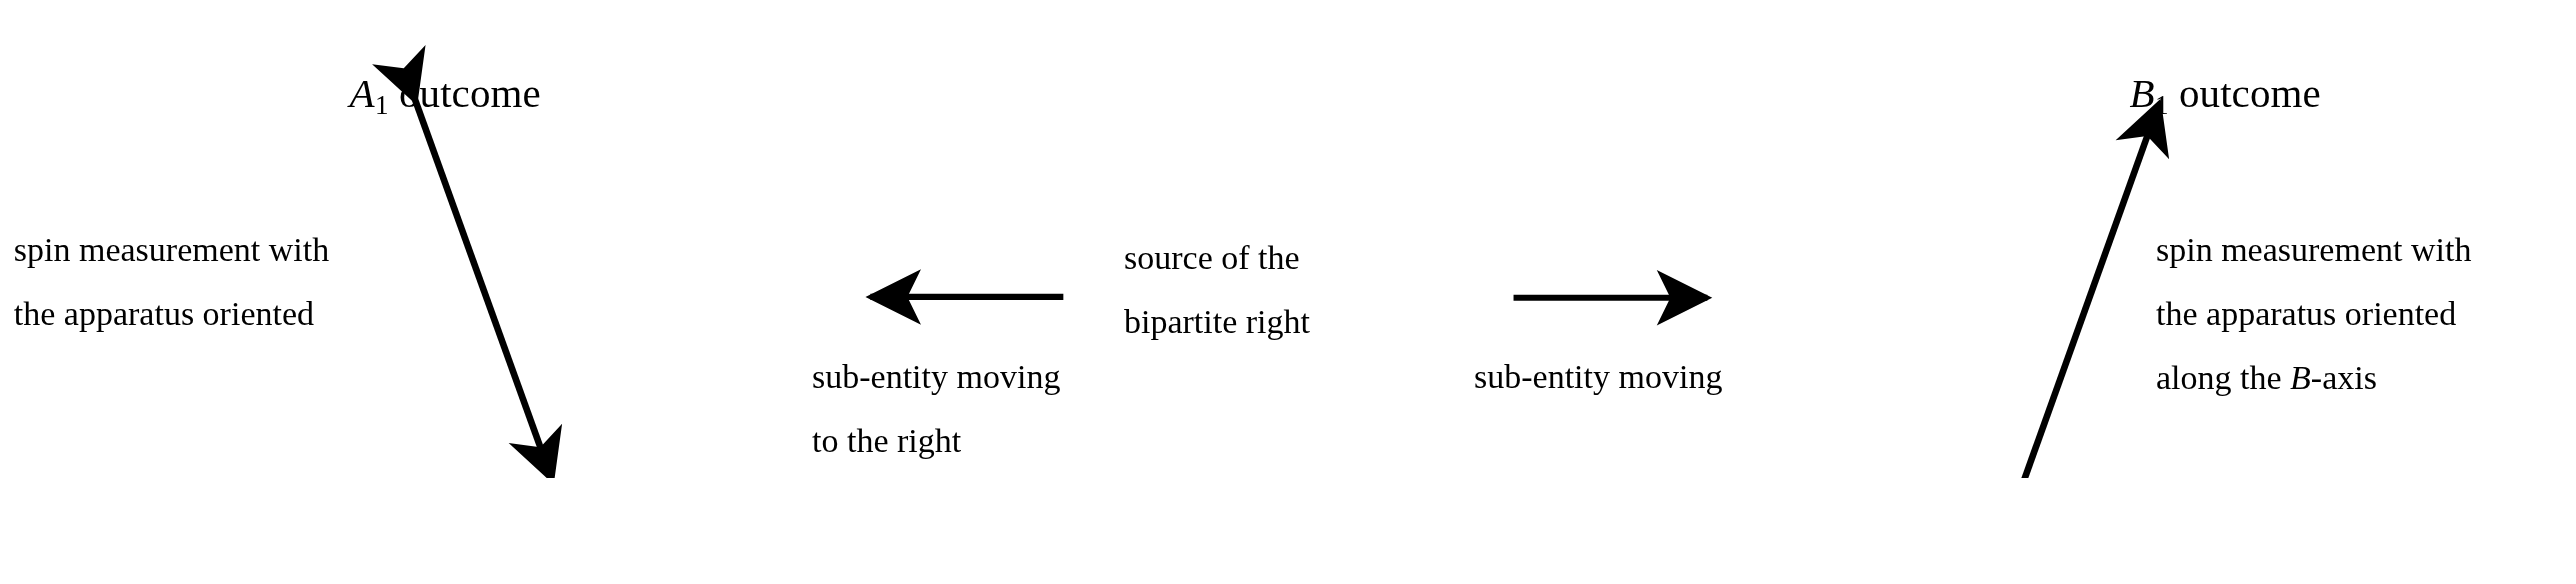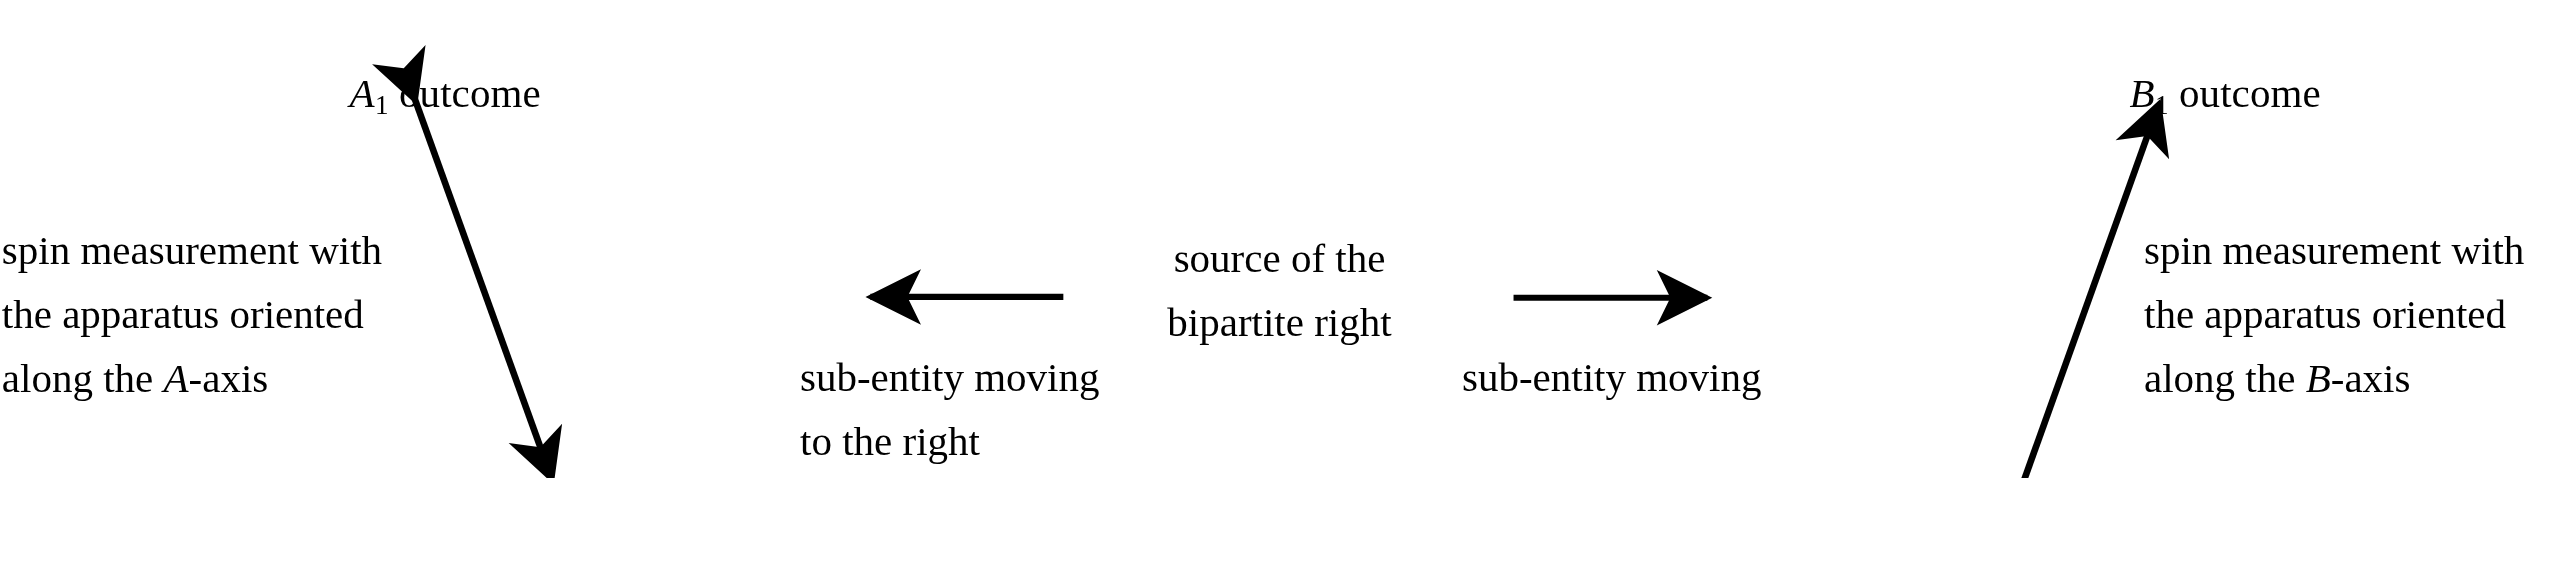--- a/index.html
+++ b/index.html
@@ -19,33 +19,34 @@
   .txt {
     position: absolute;
     font-size: 41px;
     line-height: 64px;
     color: #000000;
     white-space: pre;
     letter-spacing: 0.1px;
   }
   .blk {
     position: absolute;
-    font-size: 41px;
+    font-size: 34px;
     line-height: 64px;
     color: #000000;
+    margin-left: 12px;
   }
   .blk > div { white-space: pre; }
   .ital { font-style: italic; }
   .sub {
     font-style: normal;
     font-size: 0.66em;
     vertical-align: -0.28em;
     padding-left: 0.4px;
   }
-  .ctr { text-align: center; }
+  .ctr { }
   svg.arrows {
     position: absolute;
     left: 0;
     top: 0;
     width: 2576px;
     height: 585px;
     pointer-events: none;
   }
   
   #label-a1        { left: 308px;  top: -3.5px;  }
@@ -97,21 +98,20 @@
     <span class="ital">B</span><span class="sub">1</span><span> outcome</span>
   </div>
 
   <div class="txt" id="label-b2">
     
   </div>
 
   <div class="blk" id="block-left">
     <div>spin measurement with</div>
     <div>the apparatus oriented</div>
-    <div><span>along the </span><span class="ital">A</span><span>-axis</span></div>
   </div>
 
   <div class="blk" id="block-right">
     <div>spin measurement with</div>
     <div>the apparatus oriented</div>
     <div><span>along the </span><span class="ital">B</span><span>-axis</span></div>
   </div>
 
   <div class="blk ctr" id="block-source">
     <div>source of the</div>

